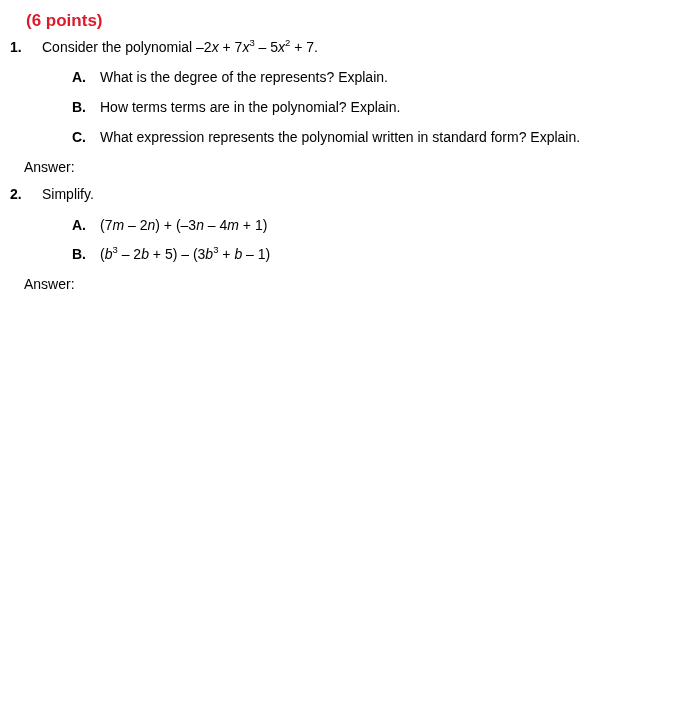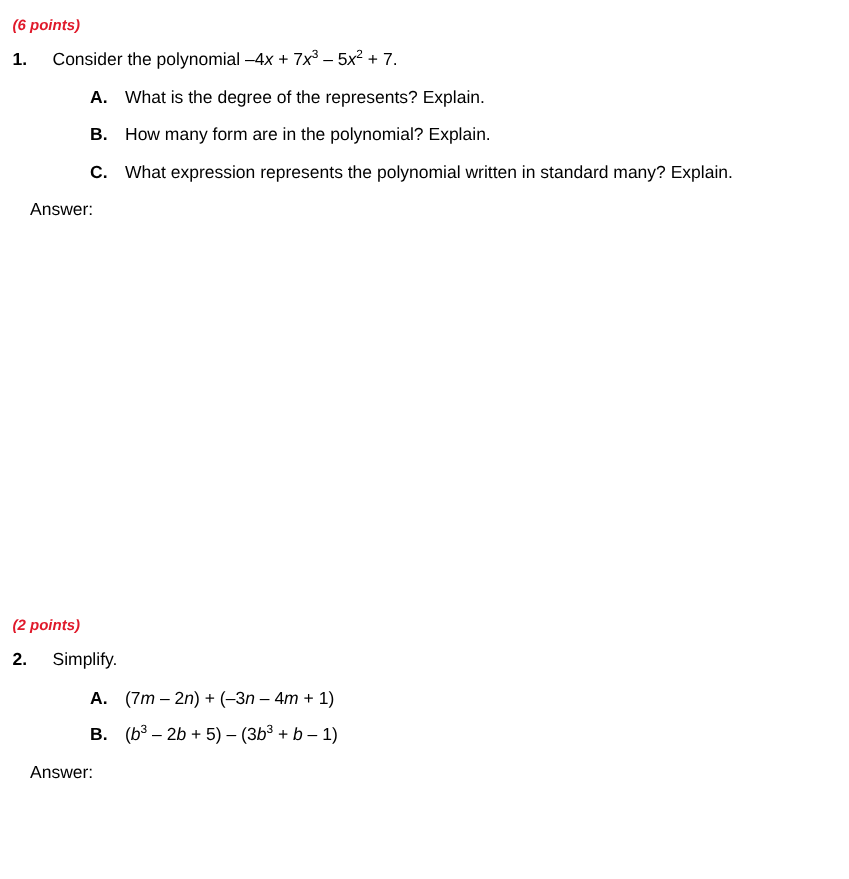--- a/index.html
+++ b/index.html
@@ -9,25 +9,24 @@
     width: 679px;
     height: 703px;
     background: var(--bg);
     font-family: "Liberation Sans", sans-serif;
     font-size: 14px;
     line-height: 15px;
     color: var(--text);
     overflow: hidden;
   }
   .points {
-    margin-left: 10px;
+    margin-left: 26px;
     color: var(--accent-red);
     font-weight: bold;
-    font-style: italic;
-    font-size: 12px;
+    font-size: 17px;
   }
   .qrow { display: flex; margin-left: 10px; }
   .qnum { font-weight: bold; width: 32px; flex: none; }
   .qprompt { flex: 1 1 auto; white-space: nowrap; }
   .sub { display: flex; margin-left: 72px; }
   .sletter { font-weight: bold; width: 28px; flex: none; }
   .stext { flex: 1 1 auto; white-space: nowrap; }
   .answer { margin-left: 24px; }
   .answer-area { width: 100%; }
   .ital { font-style: italic; }
@@ -41,43 +40,42 @@
 </style>
 </head>
 <body>
 
 <div class="page">
 
   <div class="points mt13">(6 points)</div>
 
   <div class="qrow mt12">
     <span class="qnum">1.</span>
-    <span class="qprompt"><span>Consider the polynomial –4</span><span class="ital">x</span><span> + 7</span><span class="ital">x</span><sup>3</sup><span> – 5</span><span class="ital">x</span><sup>2</sup><span> + 7.</span></span>
+    <span class="qprompt"><span>Consider the polynomial –2</span><span class="ital">x</span><span> + 7</span><span class="ital">x</span><sup>3</sup><span> – 5</span><span class="ital">x</span><sup>2</sup><span> + 7.</span></span>
   </div>
 
   <div class="sub mt15">
     <span class="sletter">A.</span>
     <span class="stext"><span>What is the degree of the represents? Explain.</span></span>
   </div>
 
   <div class="sub mt15">
     <span class="sletter">B.</span>
-    <span class="stext"><span>How many form are in the polynomial? Explain.</span></span>
+    <span class="stext"><span>How terms terms are in the polynomial? Explain.</span></span>
   </div>
 
   <div class="sub mt15">
     <span class="sletter">C.</span>
-    <span class="stext"><span>What expression represents the polynomial written in standard many? Explain.</span></span>
+    <span class="stext"><span>What expression represents the polynomial written in standard form? Explain.</span></span>
   </div>
 
   <div class="answer mt15">Answer:</div>
 
   <div class="answer-area"></div>
 
-  <div class="points mt318">(2 points)</div>
 
   <div class="qrow mt12">
     <span class="qnum">2.</span>
     <span class="qprompt"><span>Simplify.</span></span>
   </div>
 
   <div class="sub mt16">
     <span class="sletter">A.</span>
     <span class="stext"><span>(7</span><span class="ital">m</span><span> – 2</span><span class="ital">n</span><span>) + (–3</span><span class="ital">n</span><span> – 4</span><span class="ital">m</span><span> + 1)</span></span>
   </div>

